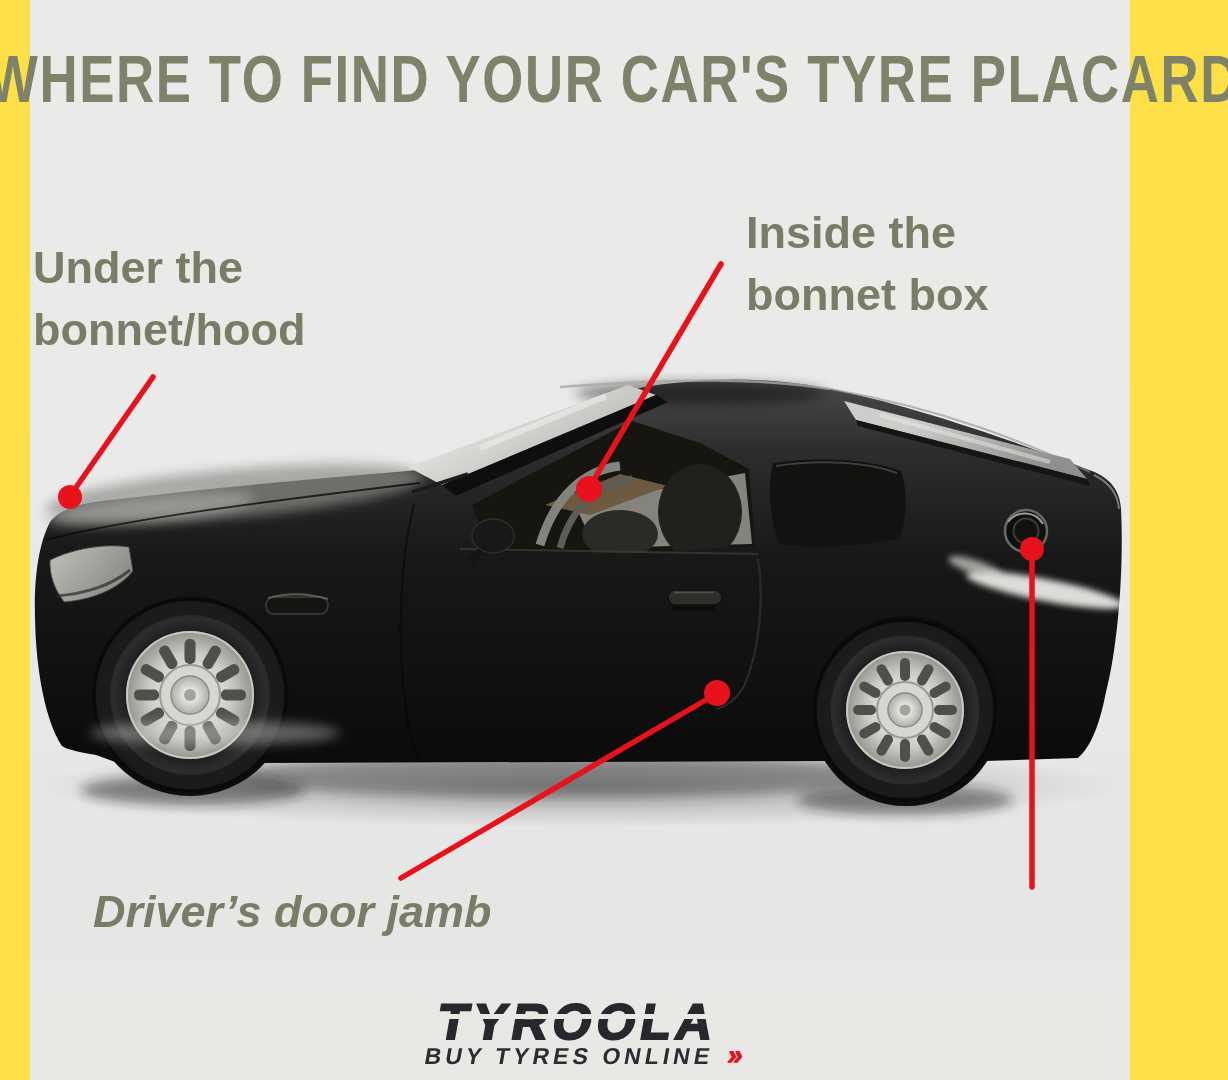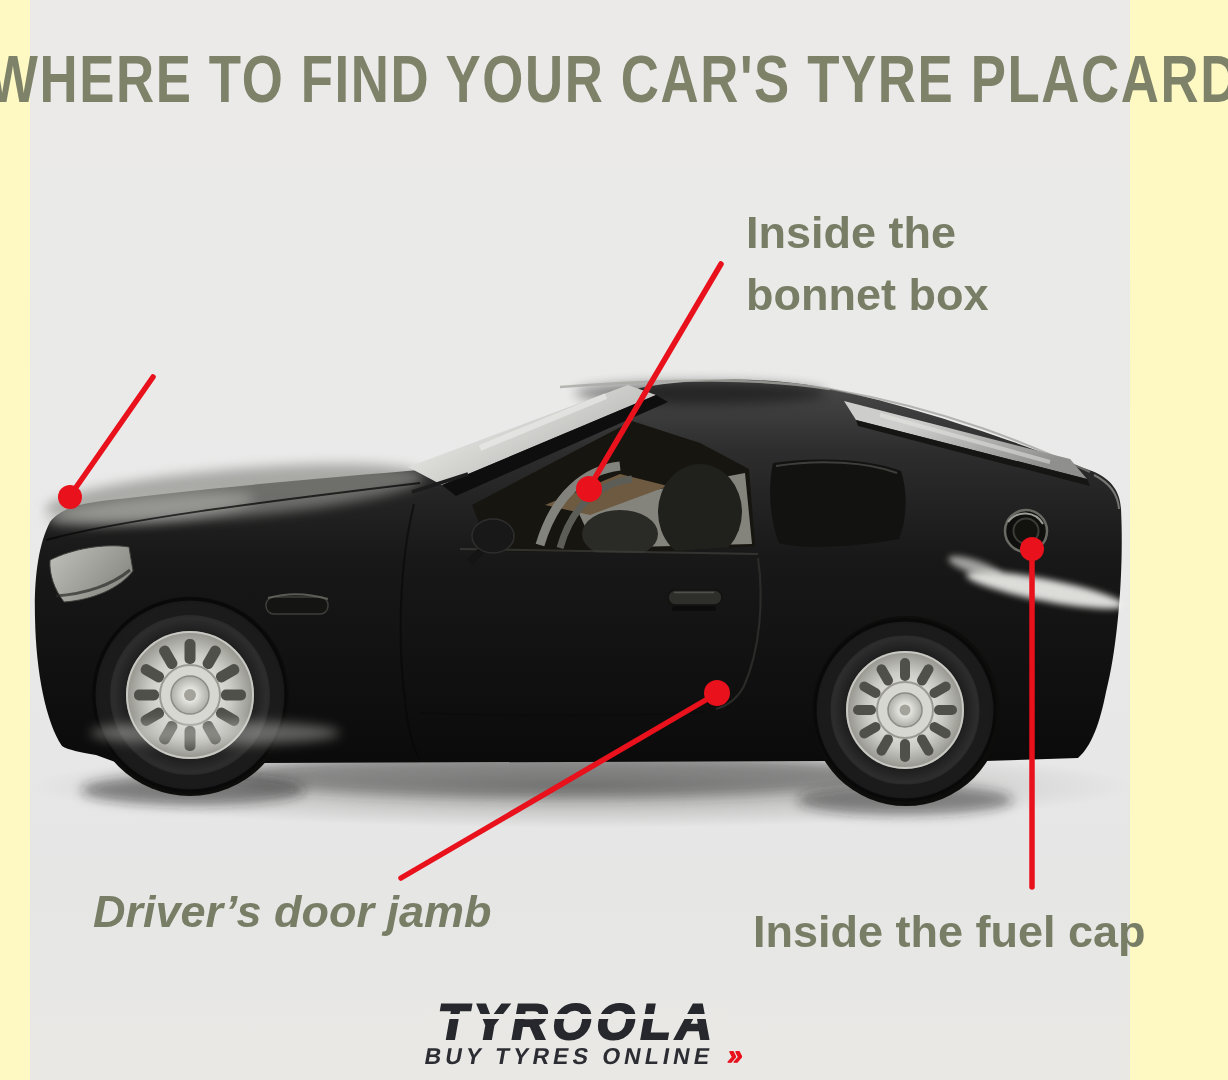--- a/index.html
+++ b/index.html
@@ -1,18 +1,18 @@
 <!DOCTYPE html>
 <html><head>
 <meta charset="utf-8">
 <style>
   html,body{margin:0;padding:0;background:#efeeea;}
   .canvas{
     position:relative;width:1228px;height:1080px;overflow:hidden;
-    background:#fef9c3;font-family:"Liberation Sans",sans-serif;
+    background:#fde047;font-family:"Liberation Sans",sans-serif;
   }
   .photo-bg{
     position:absolute;left:30px;top:0;width:1100px;height:1080px;
     background:linear-gradient(180deg,#ebeae8 0%,#e9eae9 45%,#e5e6e5 78%,#e9e8e5 100%);
   }
   .title{
     position:absolute;top:44px;left:614px;margin:0;white-space:nowrap;
     transform:translateX(-50%) scaleX(0.8);transform-origin:center top;
     font-size:66px;line-height:70px;font-weight:700;letter-spacing:2px;
     color:#7d8269;
@@ -276,33 +276,34 @@
       <line x1="1032" y1="887" x2="1032" y2="550"></line>
     </g>
     <g fill="#e8111c">
       <circle cx="70" cy="497" r="12"></circle>
       <circle cx="589" cy="489" r="13"></circle>
       <circle cx="717" cy="693" r="13"></circle>
       <circle cx="1032" cy="549" r="12"></circle>
     </g>
   </svg>
 
+  <div class="label label-bonnet">
+    <span>Under the</span>
+    <span>bonnet/hood</span>
+  </div>
 
   <div class="label label-glovebox">
     <span>Inside the</span>
     <span>bonnet box</span>
   </div>
 
   <div class="label label-doorjamb">
     <span>Driver’s door jamb</span>
   </div>
 
-  <div class="label label-fuelcap">
-    <span>Inside the fuel cap</span>
-  </div>
 
   <div class="brand">TYROOLA</div>
   <div class="brand-cut"></div>
   <div class="tagline">
     <span>BUY TYRES ONLINE</span>
     <span class="chev">»</span>
   </div>
 
 </div>
 

